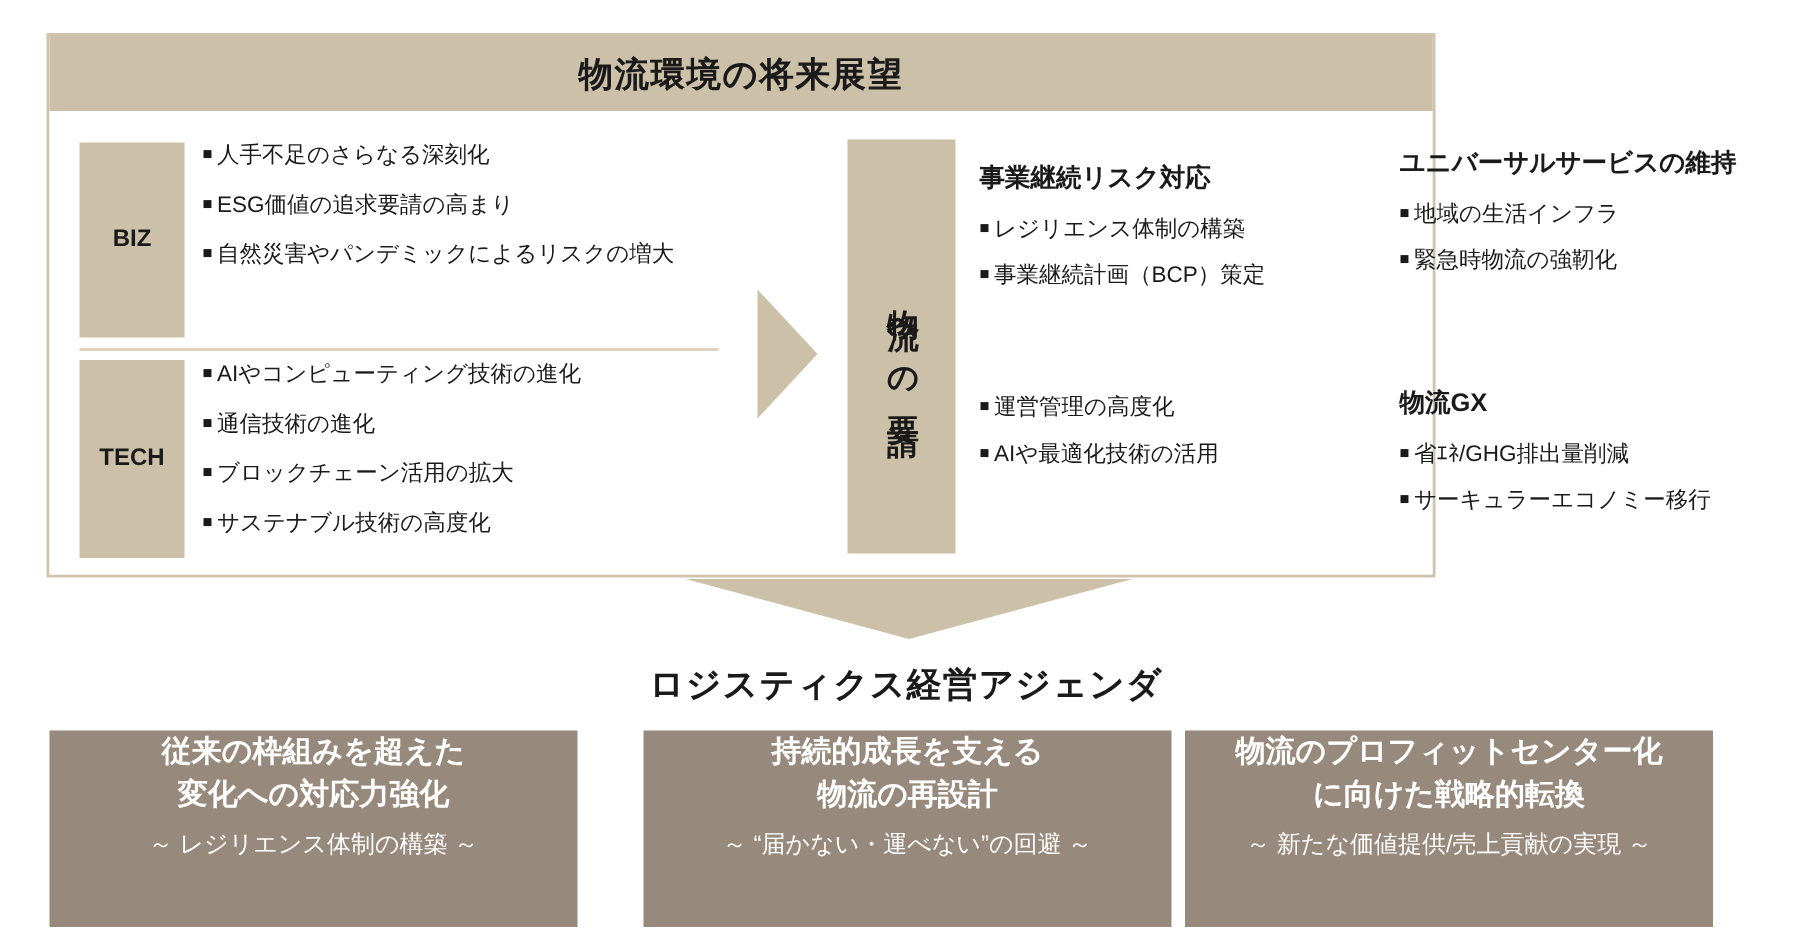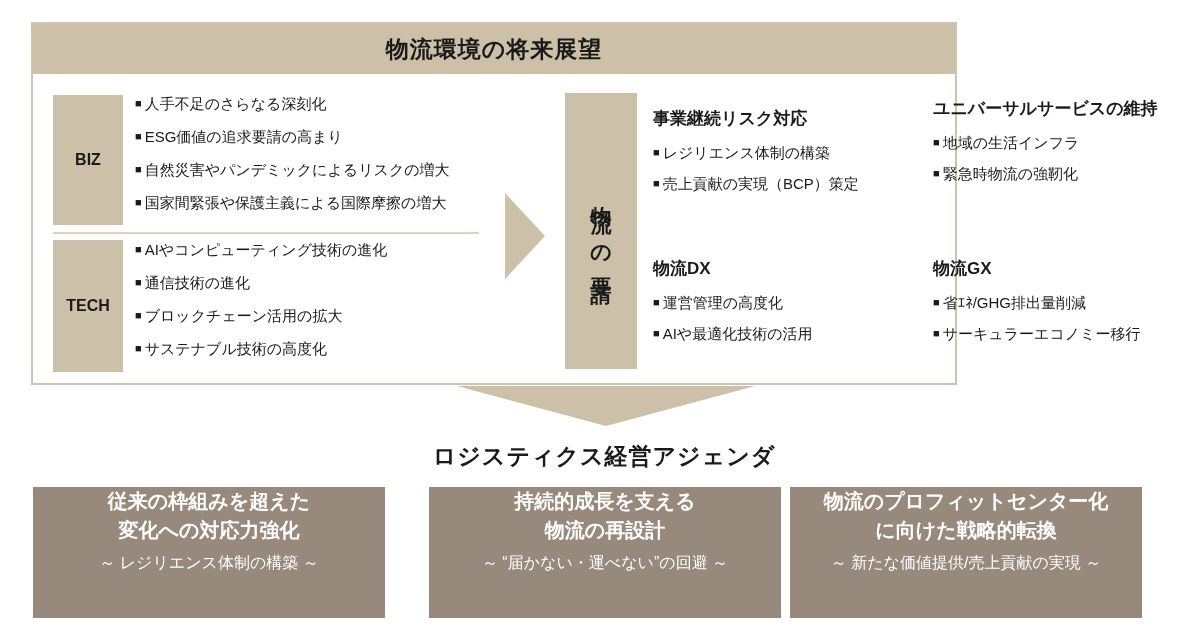--- a/index.html
+++ b/index.html
@@ -100,21 +100,20 @@
     <div class="panel-header">物流環境の将来展望</div>
     <div class="panel-body">
 
       <div class="factor-box biz-box">
         <span>BIZ</span>
       </div>
       <ul class="bullet-list factor-list biz-list">
         <li><span class="bullet-marker">■</span><span>人手不足のさらなる深刻化</span></li>
         <li><span class="bullet-marker">■</span><span>ESG価値の追求要請の高まり</span></li>
         <li><span class="bullet-marker">■</span><span>自然災害やパンデミックによるリスクの増大</span></li>
-        <li><span class="bullet-marker">■</span><span>国家間緊張や保護主義による国際摩擦の増大</span></li>
       </ul>
 
       <div class="divider"></div>
 
       <div class="factor-box tech-box">
         <span>TECH</span>
       </div>
       <ul class="bullet-list factor-list tech-list">
         <li><span class="bullet-marker">■</span><span>AIやコンピューティング技術の進化</span></li>
         <li><span class="bullet-marker">■</span><span>通信技術の進化</span></li>
@@ -123,34 +122,33 @@
       </ul>
 
       <div class="arrow-right"></div>
 
       <div class="vertical-banner">物流への要請</div>
 
       <div class="demand-group group-1">
         <div class="group-title">事業継続リスク対応</div>
         <ul class="bullet-list group-list">
           <li><span class="bullet-marker">■</span><span>レジリエンス体制の構築</span></li>
-          <li><span class="bullet-marker">■</span><span>売上貢献の実現（BCP）策定</span></li>
+          <li><span class="bullet-marker">■</span><span>事業継続計画（BCP）策定</span></li>
         </ul>
       </div>
 
       <div class="demand-group group-2">
         <div class="group-title">ユニバーサルサービスの維持</div>
         <ul class="bullet-list group-list">
           <li><span class="bullet-marker">■</span><span>地域の生活インフラ</span></li>
           <li><span class="bullet-marker">■</span><span>緊急時物流の強靭化</span></li>
         </ul>
       </div>
 
       <div class="demand-group group-3">
-        <div class="group-title">物流DX</div>
         <ul class="bullet-list group-list">
           <li><span class="bullet-marker">■</span><span>運営管理の高度化</span></li>
           <li><span class="bullet-marker">■</span><span>AIや最適化技術の活用</span></li>
         </ul>
       </div>
 
       <div class="demand-group group-4">
         <div class="group-title">物流GX</div>
         <ul class="bullet-list group-list">
           <li><span class="bullet-marker">■</span><span>省ｴﾈ/GHG排出量削減</span></li>

